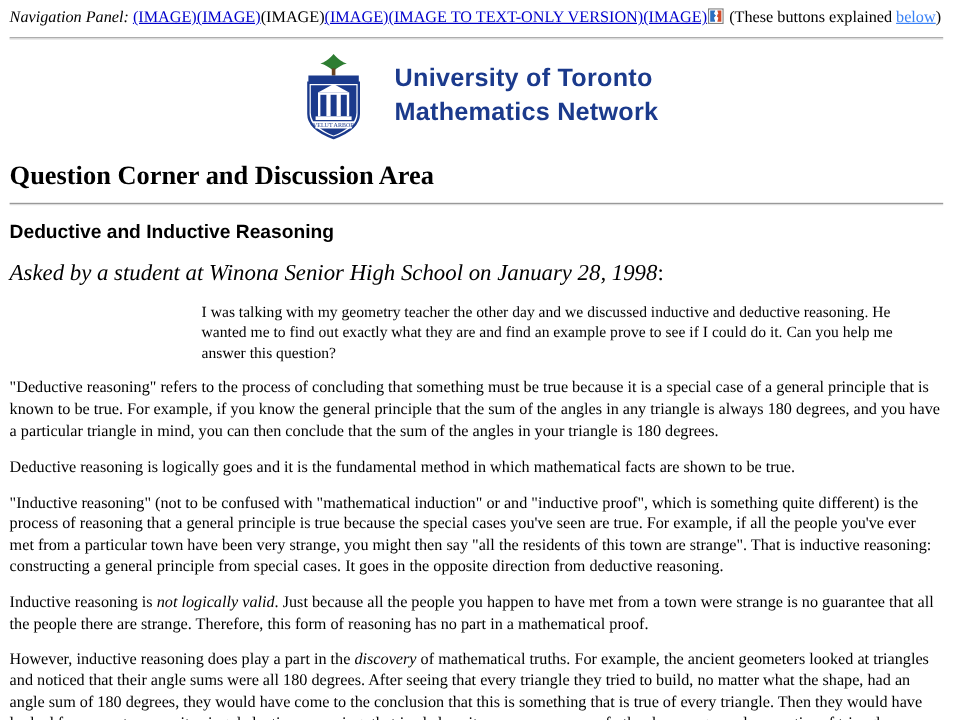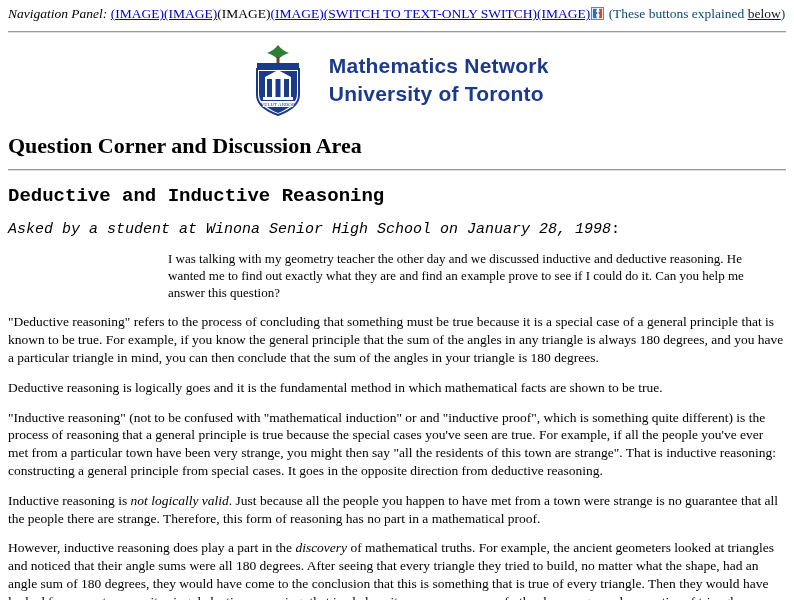--- a/index.html
+++ b/index.html
@@ -31,26 +31,26 @@
     font-style: italic;
     font-weight: normal;
     text-align: right;
   }
   .imglink {
     color: #0000cc;
     text-decoration: underline;
     cursor: pointer;
   }
   .plainlink {
-    color: #0f172a;
+    color: #3b82f6;
     text-decoration: underline;
     cursor: pointer;
   }
   .navbar .paren {
-    color: #0c4a6e;
+    color: #000000;
   }
   .broken-img {
     display: inline-block;
     width: 13px;
     height: 13px;
     vertical-align: -2px;
     margin: 0 1px;
     position: relative;
     background: #ffffff;
     border: 1px solid #808080;
@@ -95,30 +95,29 @@
     letter-spacing: 0.2px;
   }
   h1.site-title {
     text-align: left;
     font-family: "Liberation Serif", serif;
     font-size: 22px;
     font-weight: bold;
     margin: 16px 0 10px 0;
   }
   h2.article-title {
-    font-family: Liberation Mono, monospace;
-    font-size: 19px;
+    font-family: Liberation Sans, sans-serif;
+    font-size: 16px;
     font-weight: bold;
     margin: 14px 0 14px 0;
   }
   .asked-by {
     font-style: italic;
-    font-size: 15px;
+    font-size: 19px;
     margin: 4px 0 12px 0;
-    font-family: Liberation Mono, monospace;
   }
   .asked-by .colon {
     font-style: normal;
   }
   .question {
     margin: 0 0 12px 0;
     padding-left: 160px;
     padding-right: 10px;
     font-size: 13px;
     line-height: 1.32;
@@ -130,21 +129,21 @@
   }
   em { font-style: italic; text-align: center; }
 </style>
 </head>
 <body>
 
 <div class="page">
 
   <div class="navbar">
     <span class="navlabel">Navigation Panel:</span>
-    <span class="imglink">(IMAGE)</span><span class="imglink">(IMAGE)</span><span>(IMAGE)</span><span class="imglink">(IMAGE)</span><span class="imglink">(SWITCH TO TEXT-ONLY SWITCH)</span><span class="imglink">(IMAGE)</span><span class="broken-img"><svg class="bi-tear" viewBox="0 0 13 13" xmlns="http://www.w3.org/2000/svg">
+    <span class="imglink">(IMAGE)</span><span class="imglink">(IMAGE)</span><span>(IMAGE)</span><span class="imglink">(IMAGE)</span><span class="imglink">(IMAGE TO TEXT-ONLY VERSION)</span><span class="imglink">(IMAGE)</span><span class="broken-img"><svg class="bi-tear" viewBox="0 0 13 13" xmlns="http://www.w3.org/2000/svg">
           <rect x="0" y="0" width="13" height="13" fill="#ffffff"></rect>
           <path d="M1 1 L6 1 L5 4 L7 6 L5 8 L6 12 L1 12 Z" fill="#2b6fc0"></path>
           <path d="M12 1 L8 1 L9 4 L7 6 L9 8 L8 12 L12 12 Z" fill="#d04a2a"></path>
           <path d="M6.5 1 L5.5 4 L7.5 6 L5.5 8 L6.5 12" stroke="#ffffff" stroke-width="1" fill="none"></path>
         </svg></span>
     <span class="paren">(These buttons explained </span><span class="plainlink">below</span><span class="paren">)</span>
   </div>
 
   <hr class="rule">
 
@@ -160,22 +159,22 @@
         <rect x="22" y="36" width="5" height="18" fill="#1b3a8c"></rect>
         <rect x="30.5" y="36" width="5" height="18" fill="#1b3a8c"></rect>
         <rect x="39" y="36" width="5" height="18" fill="#1b3a8c"></rect>
         <path d="M20 34 L33 27 L46 34 Z" fill="#ffffff"></path>
         <rect x="18" y="54" width="30" height="3" fill="#ffffff"></rect>
         <path d="M16 58 L50 58 L48 64 L18 64 Z" fill="#ffffff"></path>
         <text x="33" y="63" font-family="Liberation Serif, serif" font-size="5" fill="#1b3a8c" text-anchor="middle">VELUT ARBOR</text>
       </svg>
     </span>
     <span class="uoft-text">
+      <div>University of Toronto</div>
       <div>Mathematics Network</div>
-      <div>University of Toronto</div>
     </span>
   </div>
 
   <h1 class="site-title">Question Corner and Discussion Area</h1>
 
   <hr class="rule">
 
   <h2 class="article-title">Deductive and Inductive Reasoning</h2>
 
   <p class="asked-by"><span>Asked by a student at Winona Senior High School on January 28, 1998</span><span class="colon">:</span></p>

